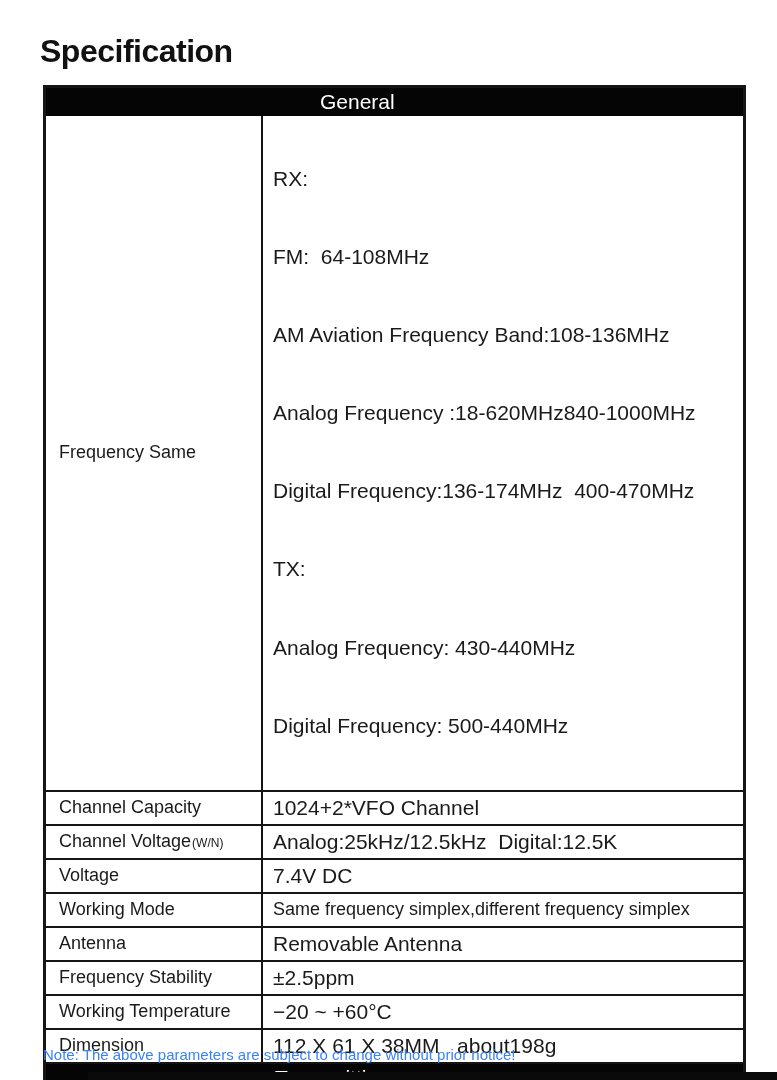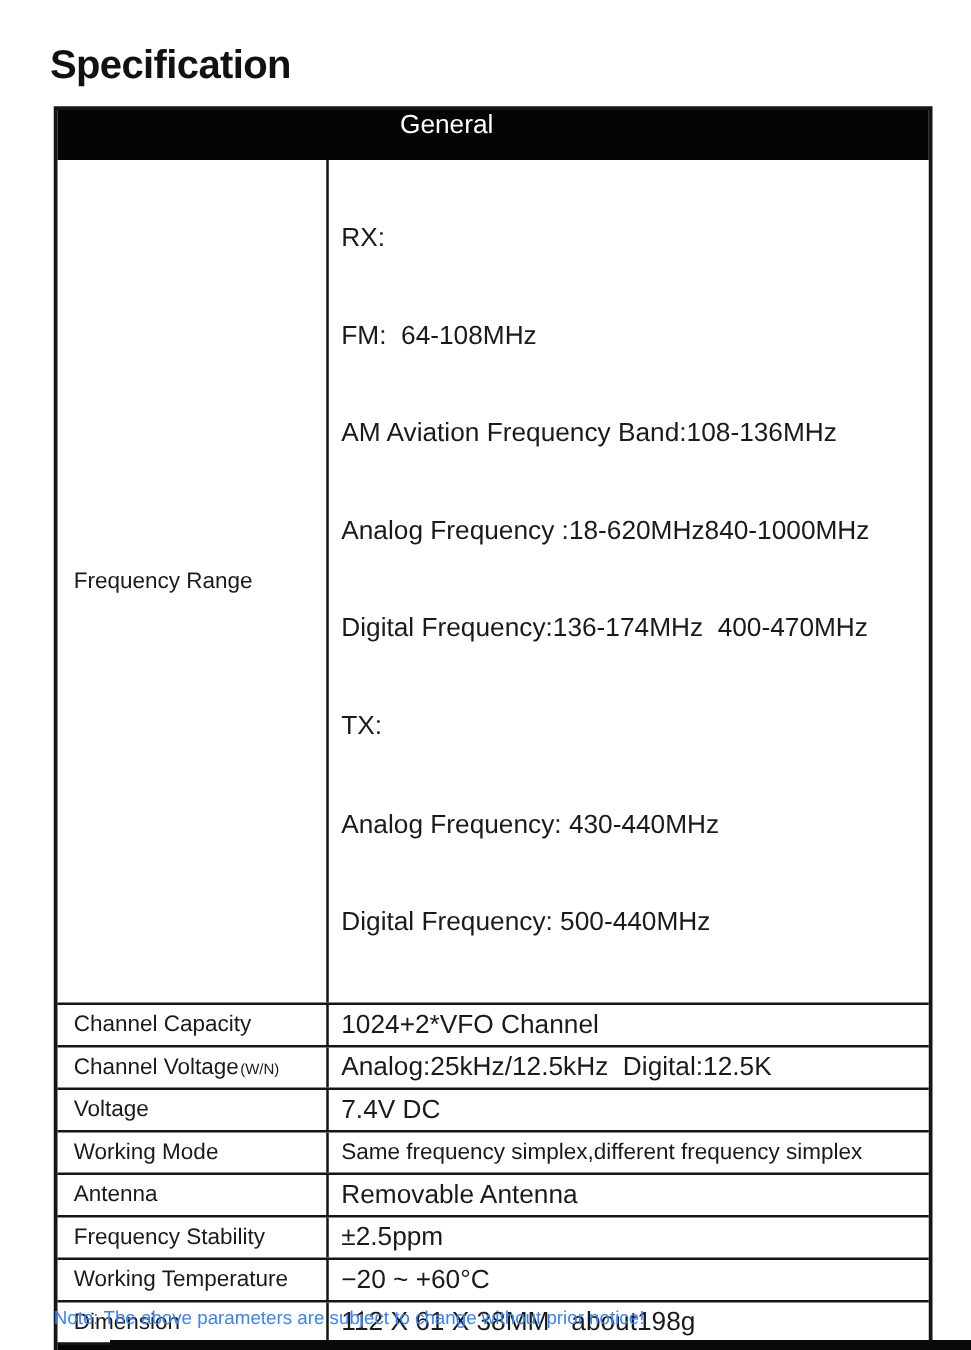--- a/index.html
+++ b/index.html
@@ -25,22 +25,23 @@
     position: absolute;
     left: 43px;
     top: 85px;
     width: 703px;
     box-sizing: border-box;
     border: 3px solid #151515;
   }
   .sec {
     background: #050505;
     color: #ffffff;
-    height: 40px;
-    display: flex;
+    height: 28px;
+    display: flex;
+    align-items: center;
     font-size: 21px;
   }
   .sec + .row { border-top: none; }
   .sec-label { display: inline-block; }
   .ind-general { margin-left: 274px; }
   .ind-sub { margin-left: 229px; }
   .row {
     display: flex;
     align-items: stretch;
     border-top: 2px solid #151515;
@@ -108,21 +109,21 @@
   <div class="title">Specification</div>
 
   <div class="spec-table">
 
     <div class="sec">
       <span class="sec-label ind-general">General</span>
     </div>
 
     <div class="row" style="border-top:none;">
       <div class="lbl">
-        <span>Frequency Range</span>
+        <span>Frequency Same</span>
       </div>
       <div class="val multi">
         <div class="fline">RX:</div>
         <div class="fline">FM:  64-108MHz</div>
         <div class="fline">AM Aviation Frequency Band:108-136MHz</div>
         <div class="fline">Analog Frequency :18-620MHz840-1000MHz</div>
         <div class="fline">Digital Frequency:136-174MHz  400-470MHz</div>
         <div class="fline">TX:</div>
         <div class="fline">Analog Frequency: 430-440MHz</div>
         <div class="fline">Digital Frequency: 500-440MHz</div>

